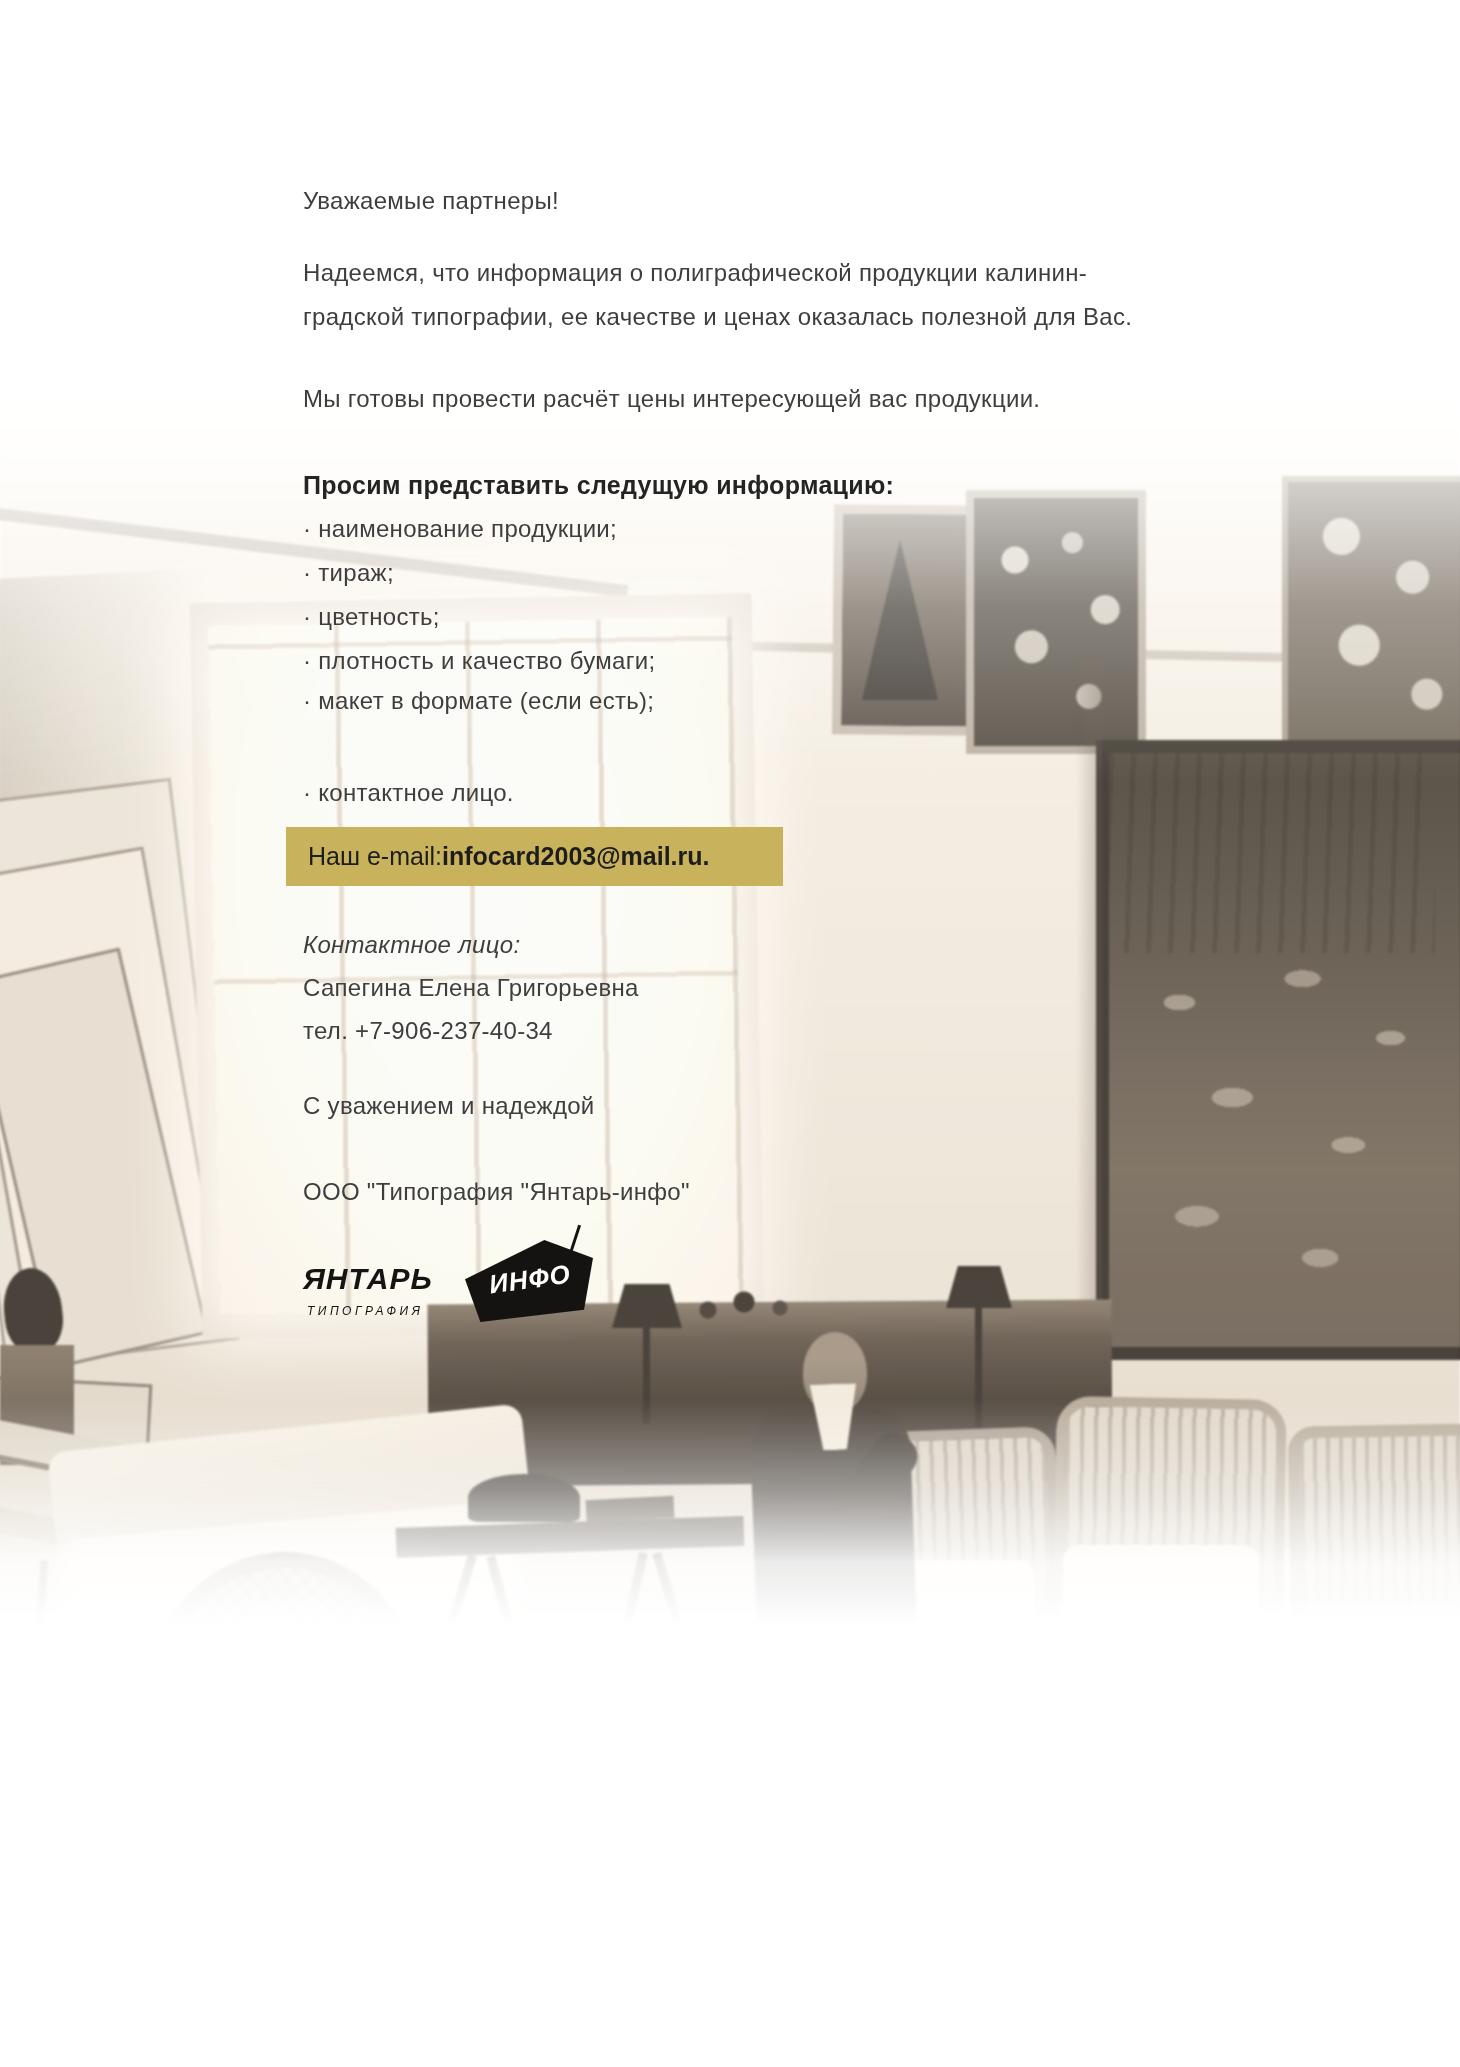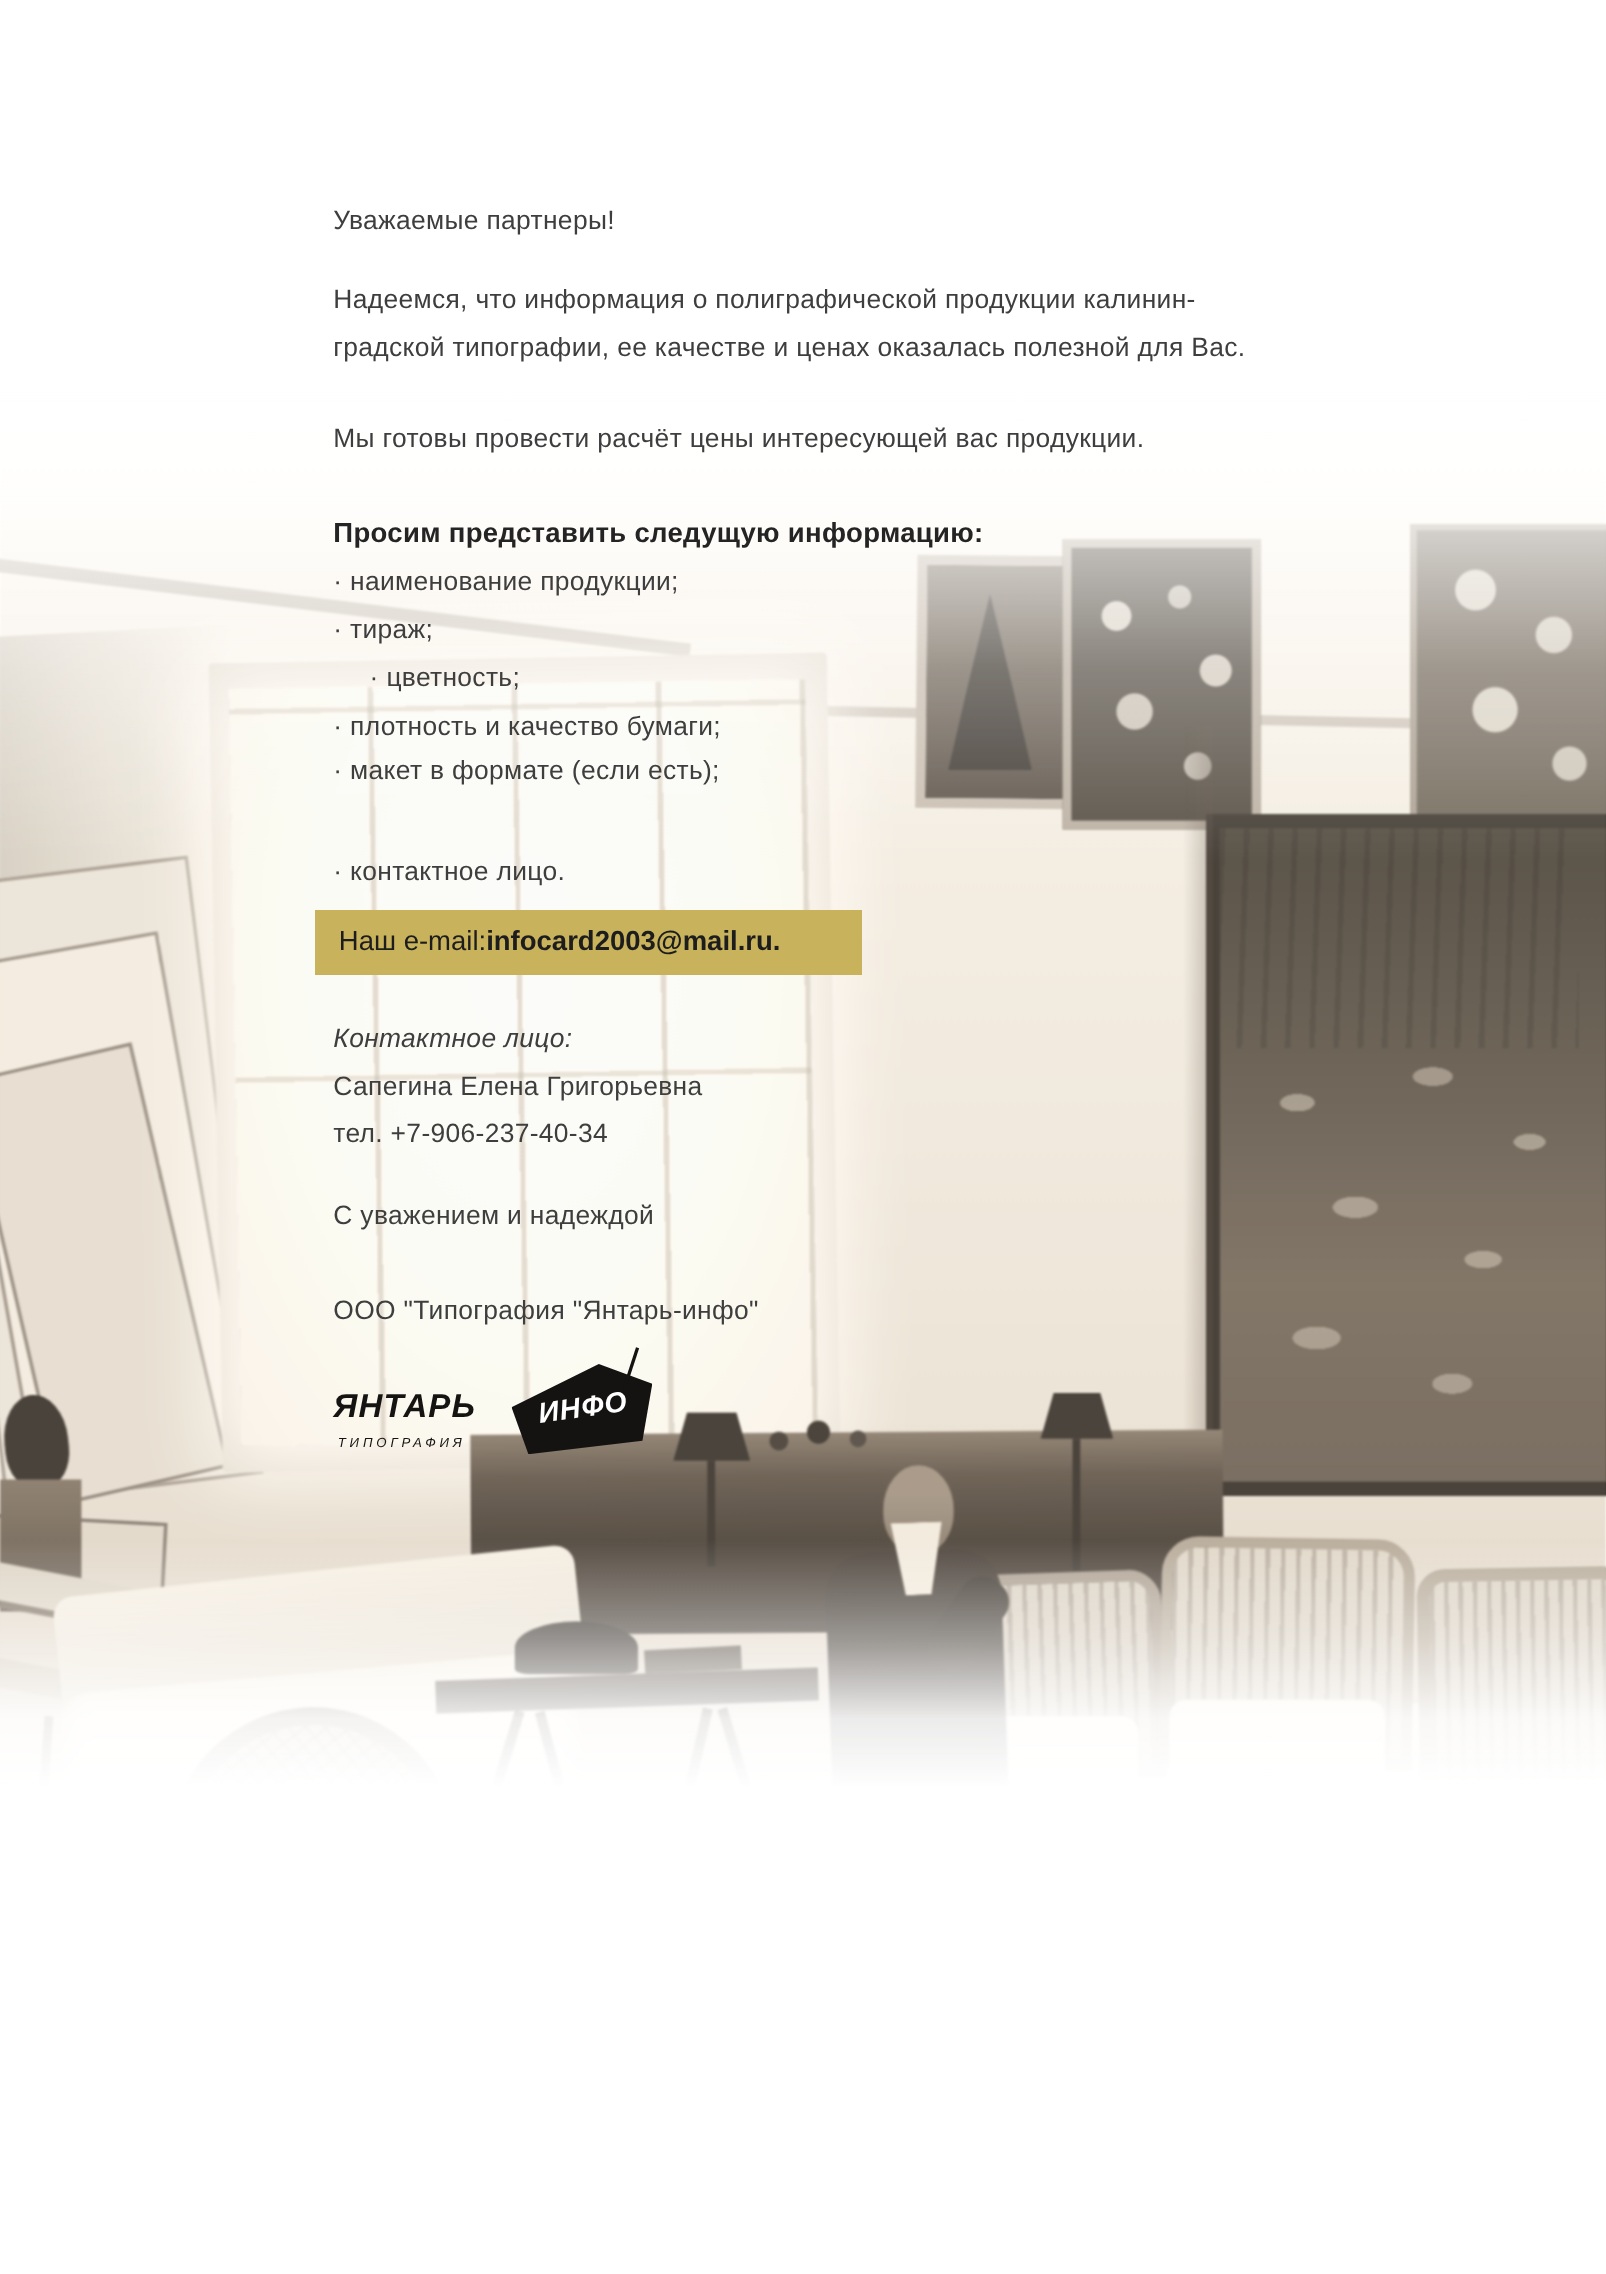--- a/index.html
+++ b/index.html
@@ -152,21 +152,21 @@
     background:linear-gradient(180deg,#ffffff 0%,#ffffff 42%,rgba(255,255,255,.88) 52%,rgba(255,255,255,.6) 62%,rgba(255,255,255,.28) 75%,rgba(255,255,255,0) 97%);}
   .fade-bottom{position:absolute;left:0;bottom:0;width:1460px;height:240px;z-index:2;
     background:linear-gradient(0deg,#ffffff 6%,rgba(255,255,255,.9) 32%,rgba(255,255,255,.45) 62%,rgba(255,255,255,0) 100%);}
   
   .txt{position:absolute;left:303px;font-size:24px;line-height:30px;color:#3e3e3e;letter-spacing:.3px;white-space:nowrap;z-index:3;}
   .greeting{top:186px;}
   .intro-l1{top:258px;}
   .intro-l2{top:302px;}
   .offer{top:384px;}
   .req-heading{top:470px;font-size:25px;font-weight:700;color:#242424;text-align:right;}
-  .bullet-0{top:514px;} .bullet-1{top:558px;} .bullet-2{top:602px;margin-left:33px;}
+  .bullet-0{top:514px;} .bullet-1{top:558px;} .bullet-2{top:602px;}
   .bullet-3{top:646px;} .bullet-4{top:686px;} .bullet-5{top:734px;} .bullet-6{top:778px;}
   .email-box{position:absolute;left:286px;top:827px;width:497px;height:59px;z-index:3;
     background:#c8b25c;display:flex;align-items:center;padding:0 0 0 22px;box-sizing:border-box;
     font-size:25px;color:#1d1d1d;white-space:nowrap;}
   .email-box b{font-weight:700;}
   .contact-1{top:930px;font-style:italic;} .contact-2{top:973px;} .contact-3{top:1016px;}
   .closing-1{top:1091px;} .closing-2{top:1134px;} .closing-3{top:1177px;}
   
   .logo{position:absolute;left:303px;top:1252px;width:300px;height:90px;z-index:3;color:#161412;}
   .logo-brand{position:absolute;left:0;top:6px;font-size:30px;font-weight:800;font-style:italic;letter-spacing:1px;line-height:42px;}

